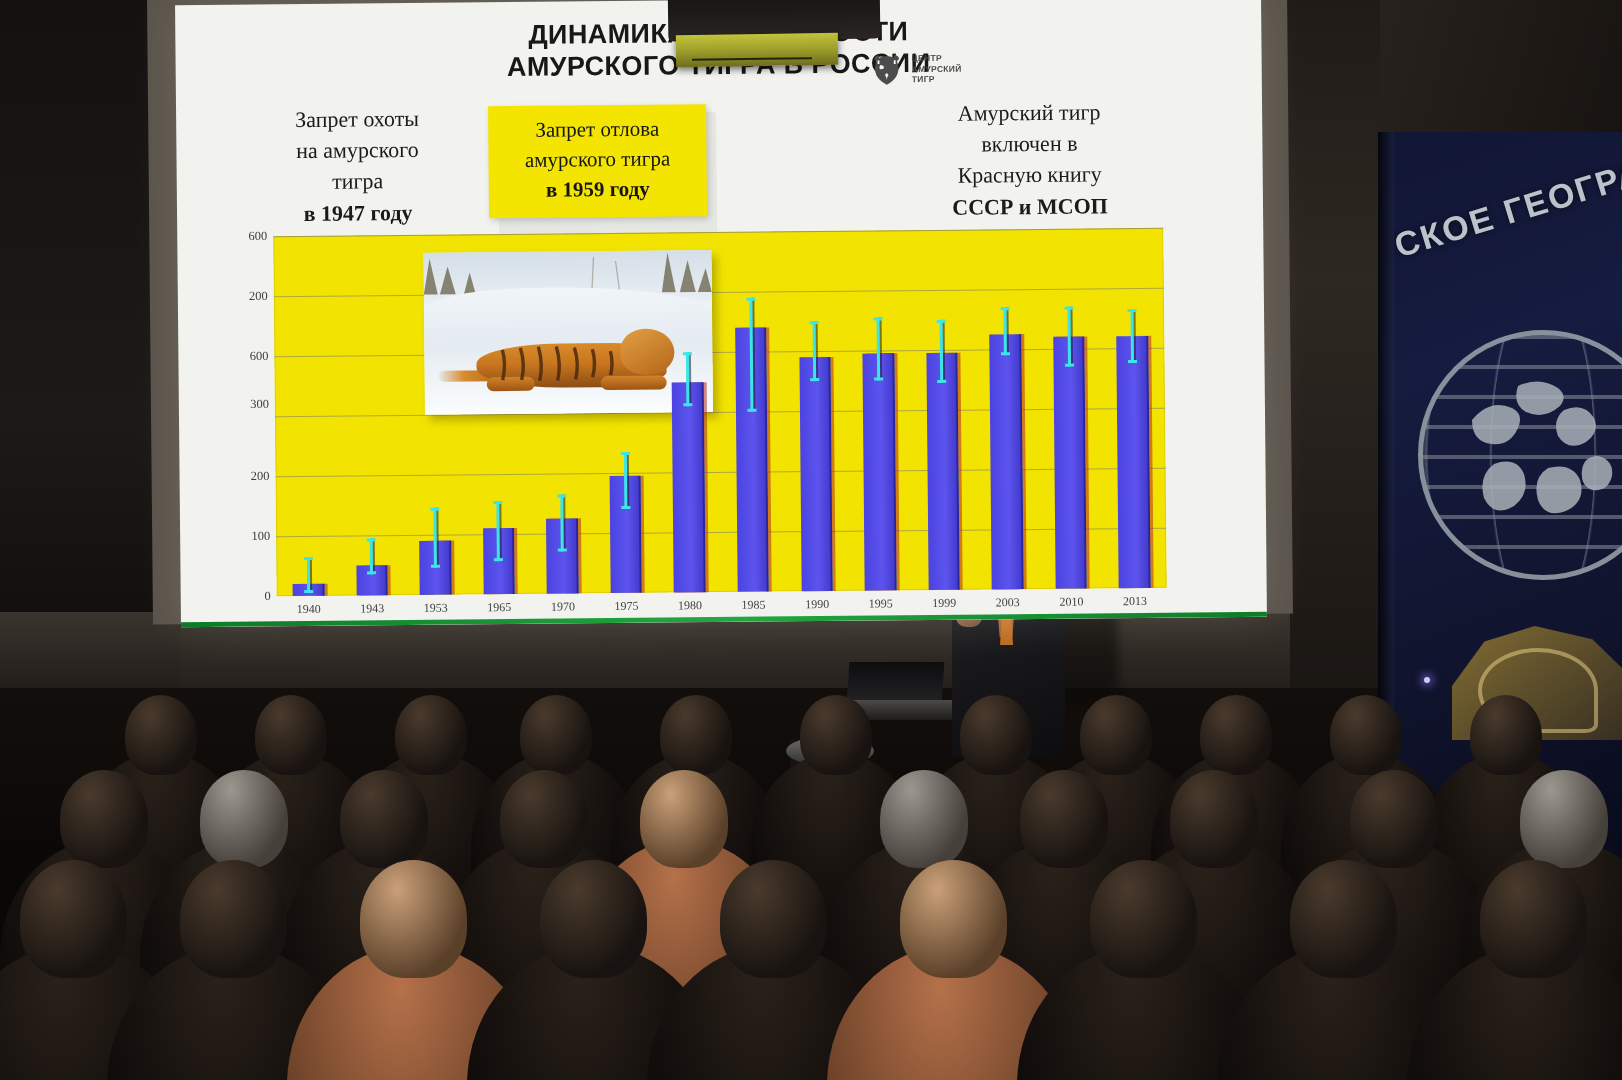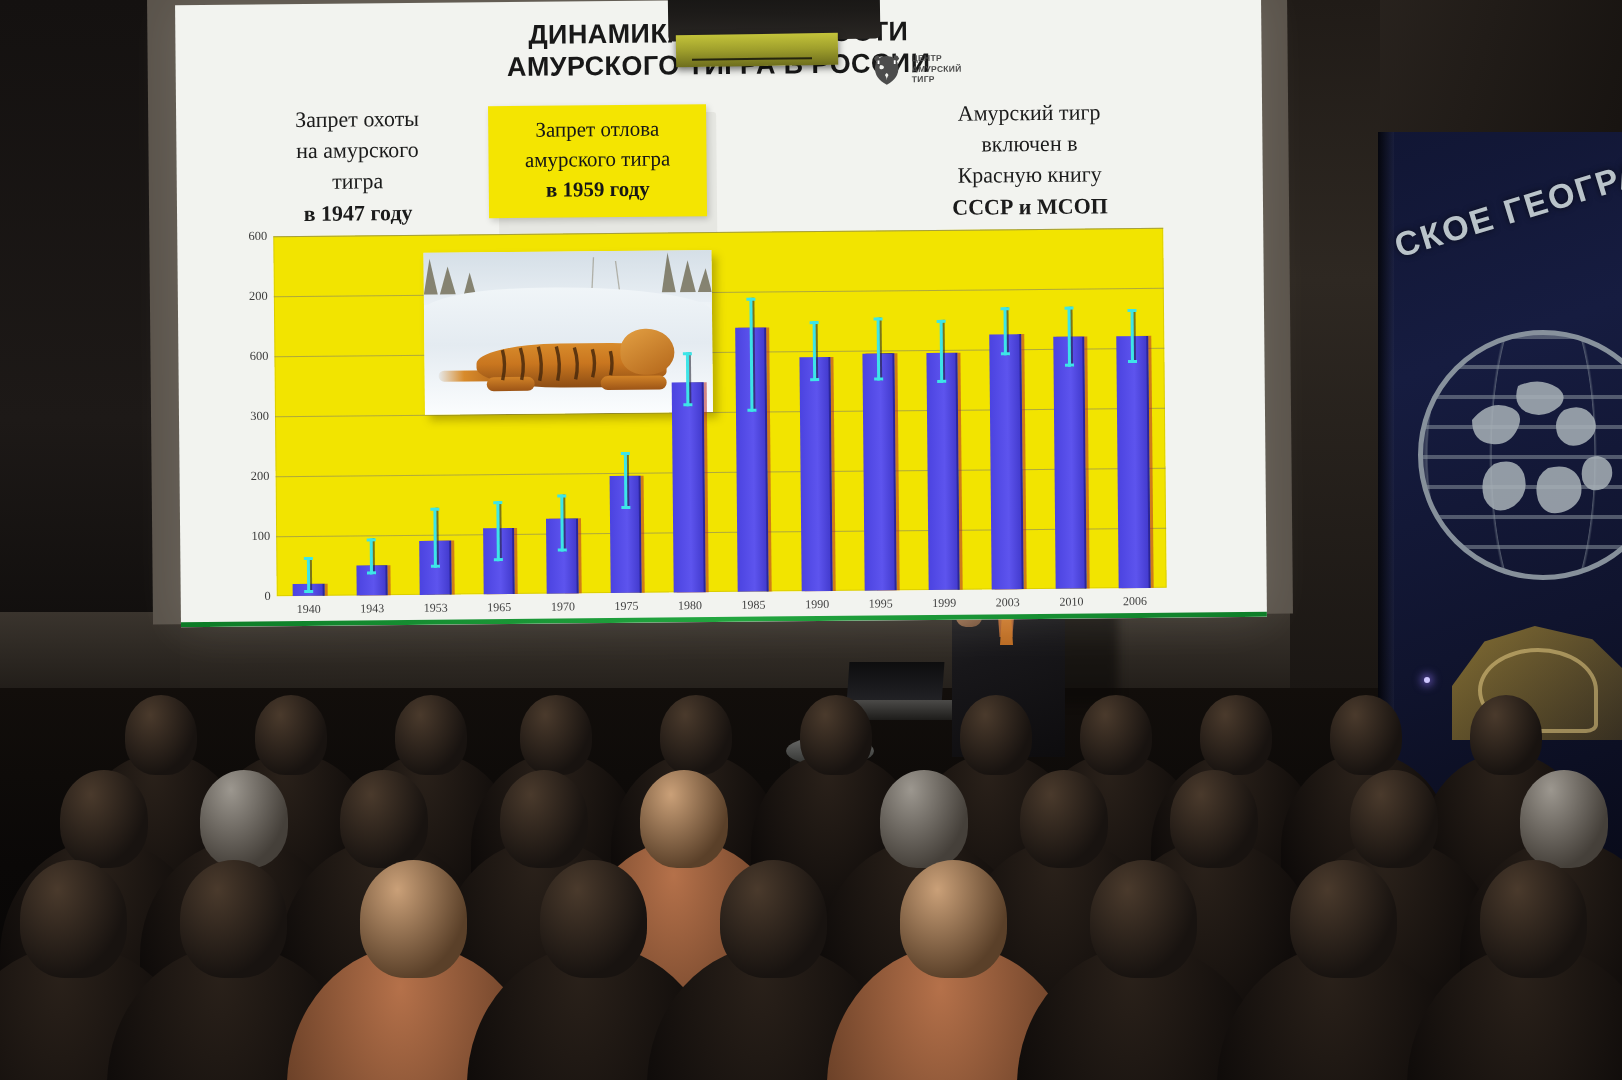--- a/index.html
+++ b/index.html
@@ -432,21 +432,21 @@
         <div>включен в</div>
         <div>Красную книгу</div>
         <b>СССР и МСОП</b>
       </div>
 
       <div class="chart-wrap">
         <div class="y-labels" id="y-labels">
             <div class="y-label" style="top: 360px;">0</div>
             <div class="y-label" style="top: 300px;">100</div>
             <div class="y-label" style="top: 240px;">200</div>
-            <div class="y-label" style="top: 180px;">300</div>
+            <div class="y-label" style="top: 168px;">300</div>
             <div class="y-label" style="top: 120px;">600</div>
             <div class="y-label" style="top: 60px;">200</div>
             <div class="y-label" style="top: 0px;">600</div>
           </div>
         <div class="plot" id="plot">
           <div id="gridlines">
               <div class="gridline" style="top: 300px;"></div>
               <div class="gridline" style="top: 240px;"></div>
               <div class="gridline" style="top: 180px;"></div>
               <div class="gridline" style="top: 120px;"></div>
@@ -555,21 +555,21 @@
             <div class="x-label">1965</div>
             <div class="x-label">1970</div>
             <div class="x-label">1975</div>
             <div class="x-label">1980</div>
             <div class="x-label">1985</div>
             <div class="x-label">1990</div>
             <div class="x-label">1995</div>
             <div class="x-label">1999</div>
             <div class="x-label">2003</div>
             <div class="x-label">2010</div>
-            <div class="x-label">2006</div>
+            <div class="x-label">2013</div>
           </div>
       </div>
 
       <div class="slide-green-edge"></div>
     </div>
   </div>
 
   <div class="projector-body"></div>
   <div class="projector-lens"></div>
   <div class="projector-lens-line"></div>

